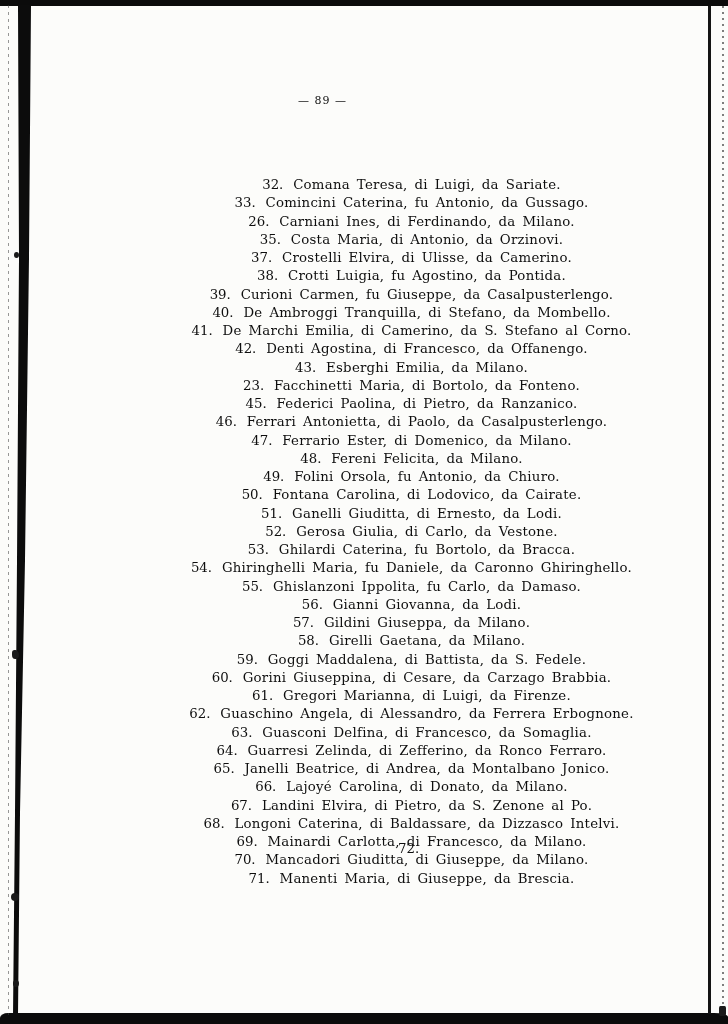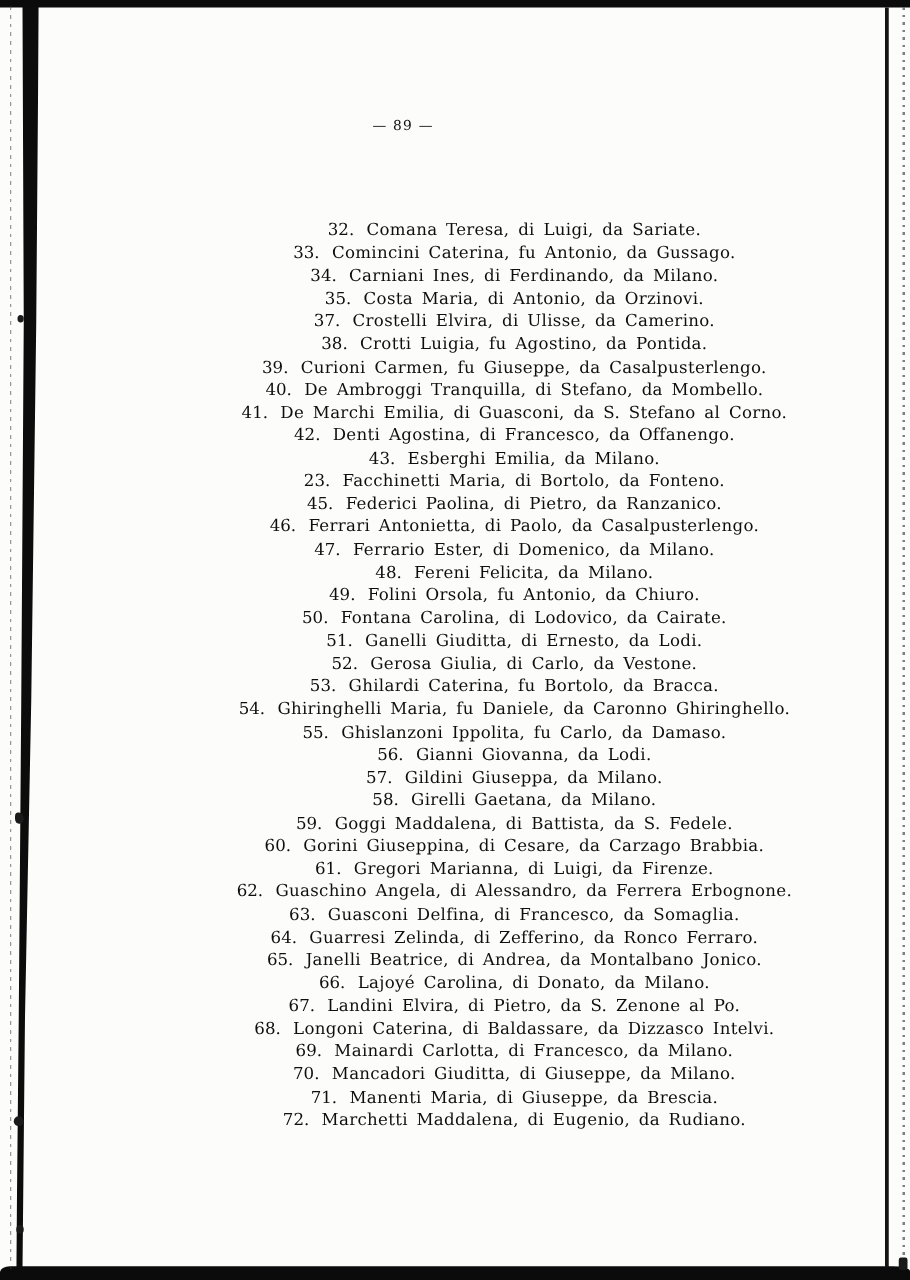--- a/index.html
+++ b/index.html
@@ -111,21 +111,21 @@
     <span class="num">32.</span>
     <span class="txt">Comana Teresa, di Luigi, da Sariate.</span>
   </div>
 
   <div class="entry">
     <span class="num">33.</span>
     <span class="txt">Comincini Caterina, fu Antonio, da Gussago.</span>
   </div>
 
   <div class="entry">
-    <span class="num">34.</span>
+    <span class="num">26.</span>
     <span class="txt">Carniani Ines, di Ferdinando, da Milano.</span>
   </div>
 
   <div class="entry">
     <span class="num">35.</span>
     <span class="txt">Costa Maria, di Antonio, da Orzinovi.</span>
   </div>
 
 
   <div class="entry">
@@ -143,21 +143,21 @@
     <span class="txt">Curioni Carmen, fu Giuseppe, da Casalpusterlengo.</span>
   </div>
 
   <div class="entry">
     <span class="num">40.</span>
     <span class="txt">De Ambroggi Tranquilla, di Stefano, da Mombello.</span>
   </div>
 
   <div class="entry">
     <span class="num">41.</span>
-    <span class="txt">De Marchi Emilia, di Guasconi, da S. Stefano al Corno.</span>
+    <span class="txt">De Marchi Emilia, di Camerino, da S. Stefano al Corno.</span>
   </div>
 
   <div class="entry">
     <span class="num">42.</span>
     <span class="txt">Denti Agostina, di Francesco, da Offanengo.</span>
   </div>
 
   <div class="entry">
     <span class="num">43.</span>
     <span class="txt">Esberghi Emilia, da Milano.</span>
@@ -298,15 +298,14 @@
     <span class="txt">Mancadori Giuditta, di Giuseppe, da Milano.</span>
   </div>
 
   <div class="entry">
     <span class="num">71.</span>
     <span class="txt">Manenti Maria, di Giuseppe, da Brescia.</span>
   </div>
 
   <div class="entry">
     <span class="num">72.</span>
-    <span class="txt">Marchetti Maddalena, di Eugenio, da Rudiano.</span>
   </div>
 </div>
 
 </body></html>

